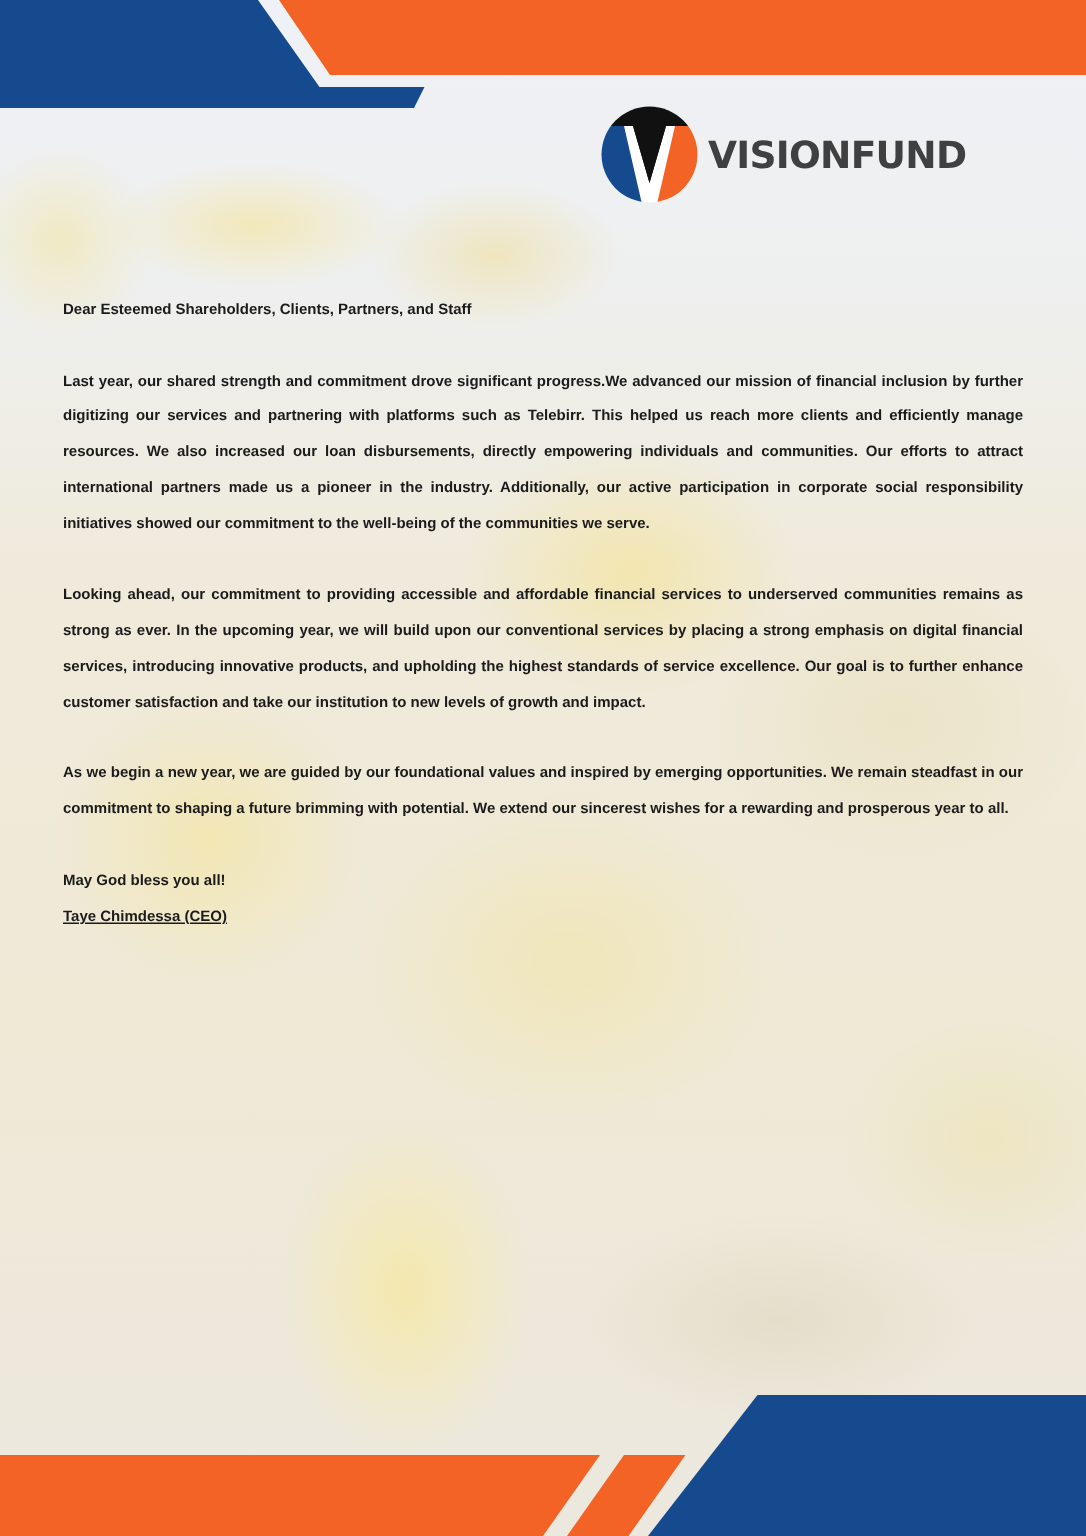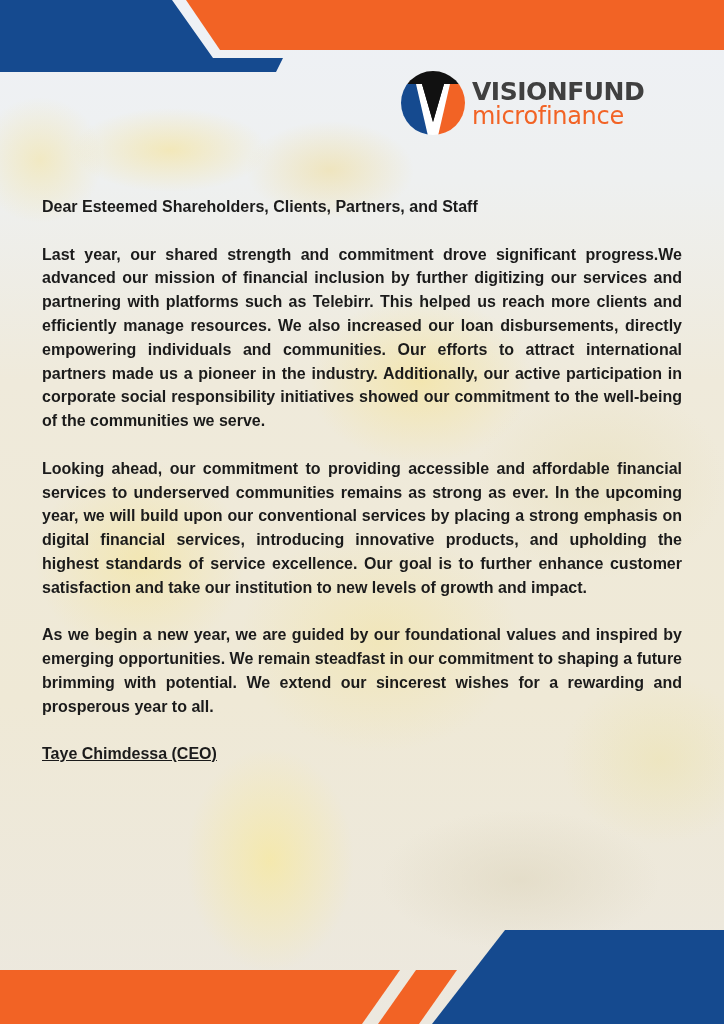--- a/index.html
+++ b/index.html
@@ -36,21 +36,21 @@
     font-family: "DejaVu Sans", sans-serif; font-weight: bold;
     font-size: 25px; color: #404040; letter-spacing: -0.5px; display: block; text-align: center;
   }
   .logo-sub {
     font-family: "DejaVu Sans", sans-serif; font-size: 24px;
     color: #f26325; display: block; margin-top: 0px; letter-spacing: -0.3px;
   }
 
   .letter {
     position: absolute; left: 42px; top: 195px; width: 640px; z-index: 2;
-    color: #1b1b1b; font-weight: bold; font-size: 16px; line-height: 23.8px;
+    color: #1b1b1b; font-weight: bold; font-size: 10px; line-height: 23.8px;
   }
   .letter p { margin: 0 0 23.8px 0; text-align: justify; }
   .letter .greeting { margin-bottom: 23.8px; text-align: left; }
   .letter .closing { margin: 0; text-align: left; }
   .letter .signature { margin: 0; text-align: left; text-decoration: underline; }
 </style>
 </head>
 <body>
 
 <div class="bg"></div>
@@ -74,29 +74,29 @@
         <rect x="0" y="0" width="66" height="66" fill="#ffffff"></rect>
         <polygon points="0,0 66,0 66,14 44,14 33,52 22,14 0,14" fill="#111111"></polygon>
         <polygon points="0,14 16,14 28,66 0,66" fill="#154a8f"></polygon>
         <polygon points="50,14 66,14 66,66 38,66" fill="#f26325"></polygon>
         <polygon points="22,14 44,14 33,52" fill="#111111"></polygon>
       </g>
     </svg>
   </div>
   <div class="logo-text">
     <span class="logo-name">VISIONFUND</span>
-    <span class="logo-sub">microfinance</span>
   </div>
 </div>
 
 <div class="letter">
   <p class="greeting">Dear Esteemed Shareholders, Clients, Partners, and Staff</p>
   <p>Last year, our shared strength and commitment drove significant progress.We advanced our mission of financial inclusion by further digitizing our services and partnering with platforms such as Telebirr.  This helped us reach more clients and efficiently manage resources. We also increased our loan disbursements, directly empowering individuals and communities. Our efforts to attract international partners made us a pioneer in the industry. Additionally, our active participation in corporate social responsibility initiatives showed our commitment to the well-being of the communities we serve.</p>
   <p>Looking ahead, our commitment to providing accessible and affordable financial services to underserved communities remains as strong as ever. In the upcoming year, we will build upon our conventional services by placing a strong emphasis on digital financial services, introducing innovative products, and upholding the highest standards of service excellence. Our goal is to further enhance customer satisfaction and take our institution to new levels of growth and impact.</p>
   <p>As we begin a new year, we are guided by our foundational values and inspired by emerging opportunities. We remain steadfast in our commitment to shaping a future brimming with potential. We extend our sincerest wishes for a rewarding and prosperous year to all.</p>
+  <p class="closing">May God bless you all!</p>
   <p class="signature">Taye Chimdessa (CEO)</p>
 </div>
 
 <div class="shape" style="left:0;top:920px;">
   <svg width="724" height="104" viewBox="0 0 724 104">
     <polygon points="0,50 400,50 362,104 0,104" fill="#f26325"></polygon>
     <polygon points="416,50 457,50 419,104 378,104" fill="#f26325"></polygon>
     <polygon points="505,10 724,10 724,104 432,104" fill="#154a8f"></polygon>
   </svg>
 </div>

